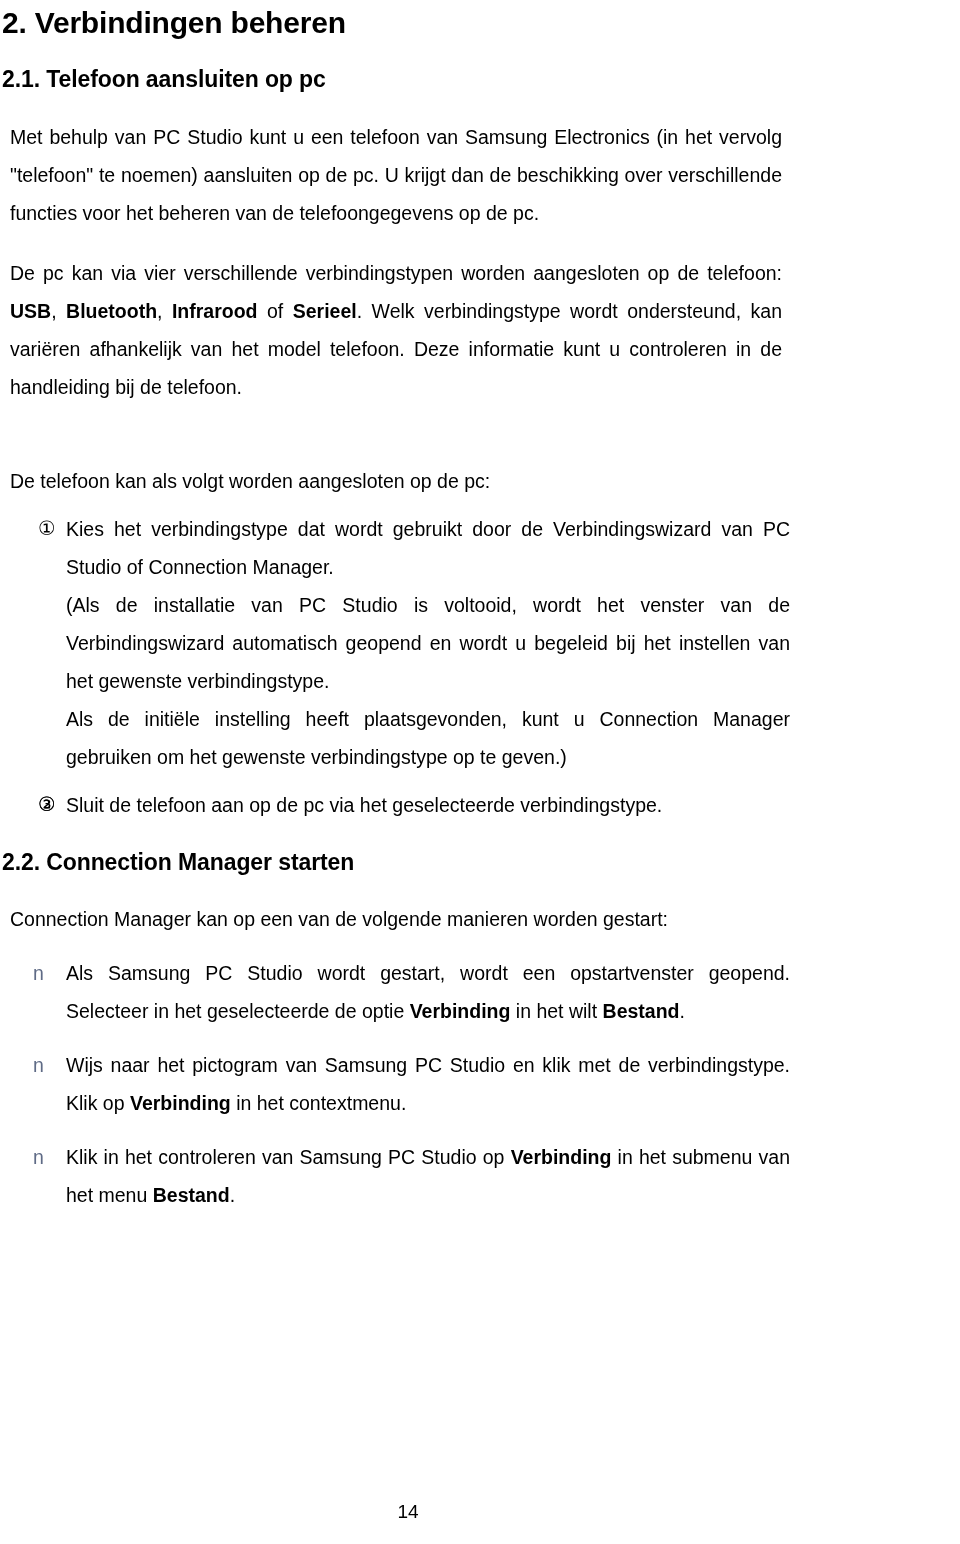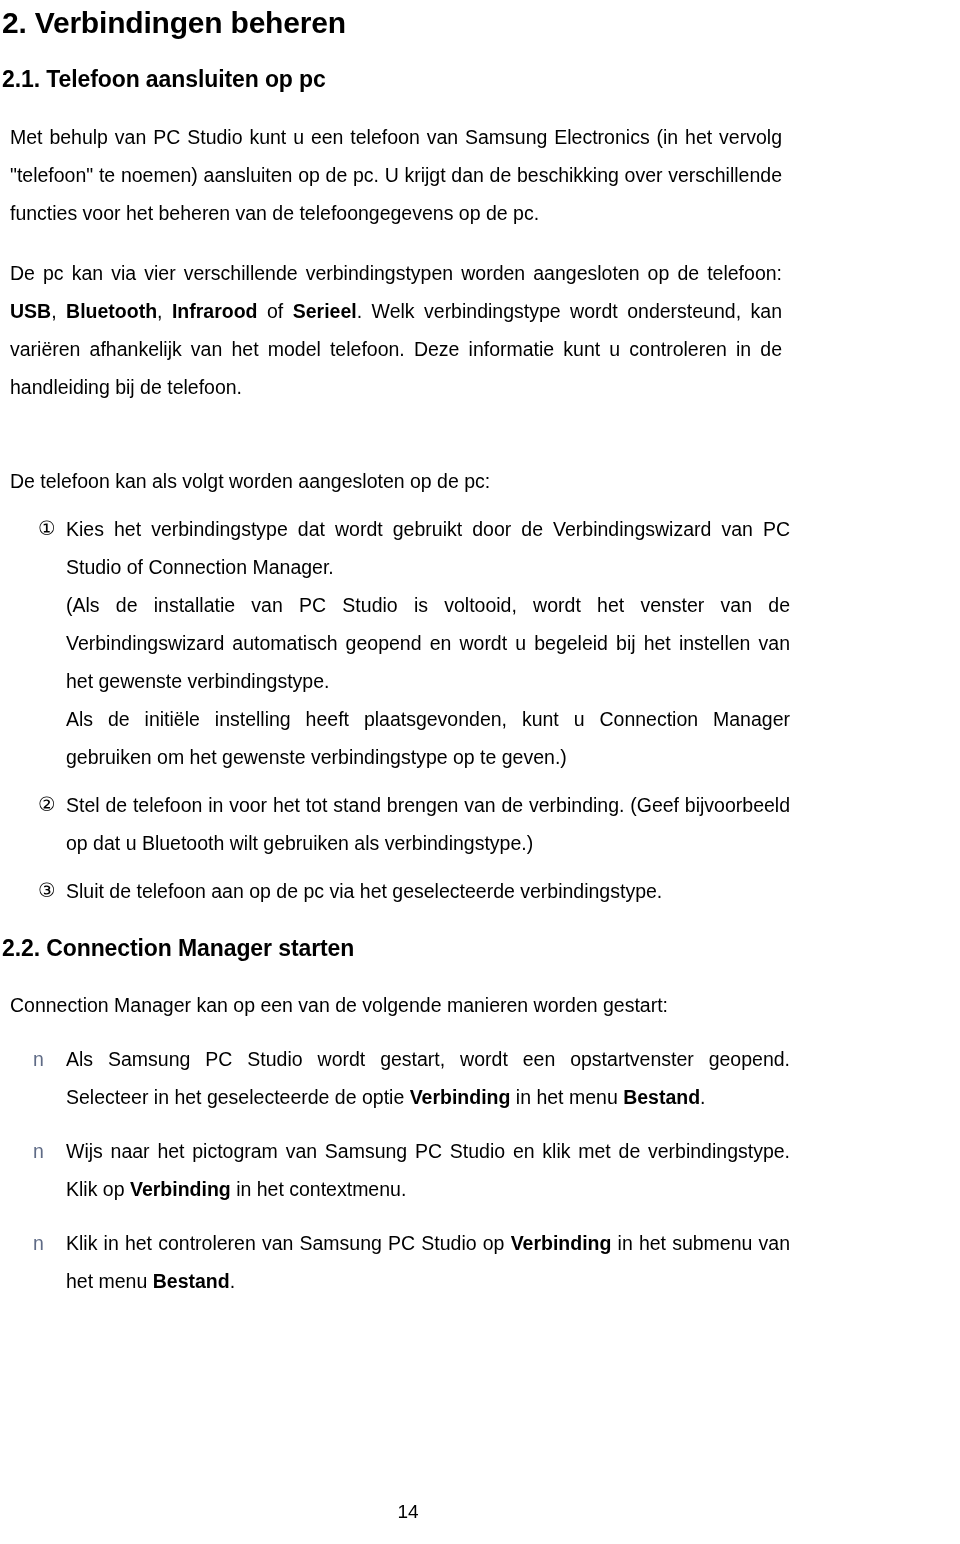--- a/index.html
+++ b/index.html
@@ -176,39 +176,38 @@
 
       <li class="numitem top-gap">
         <span class="marker">①</span>
         <span>Kies het verbindingstype dat wordt gebruikt door de Verbindingswizard van PC Studio of Connection Manager.</span>
       </li>
       <div class="subpara">(Als de installatie van PC Studio is voltooid, wordt het venster van de Verbindingswizard automatisch geopend en wordt u begeleid bij het instellen van het gewenste verbindingstype.</div>
       <div class="subpara">Als de initiële instelling heeft plaatsgevonden, kunt u Connection Manager gebruiken om het gewenste verbindingstype op te geven.)</div>
 
       <li class="numitem top-gap">
         <span class="marker">②</span>
-        <span>Stel de telefoon in voor het tot stand brengen van de verbinding. (Geef bijvoorbeeld op dat u Bluetooth wilt gebruiken als verbindingstype.)</span>
       </li>
 
       <li class="numitem top-gap">
         <span class="marker">③</span>
         <span class="last-line">Sluit de telefoon aan op de pc via het geselecteerde verbindingstype.</span>
       </li>
 
     </ol>
 
     <h2 class="h2 sec22">2.2. Connection Manager starten</h2>
 
     <p class="para sec22-lead">Connection Manager kan op een van de volgende manieren worden gestart:</p>
 
     <ul class="bullist">
 
       <li class="bulitem">
         <span class="bullet">n</span>
-        <span>Als Samsung PC Studio wordt gestart, wordt een opstartvenster geopend. Selecteer in het geselecteerde de optie </span><b>Verbinding</b><span> in het menu </span><b>Bestand</b><span>.</span>
+        <span>Als Samsung PC Studio wordt gestart, wordt een opstartvenster geopend. Selecteer in het geselecteerde de optie </span><b>Verbinding</b><span> in het wilt </span><b>Bestand</b><span>.</span>
       </li>
 
       <li class="bulitem">
         <span class="bullet">n</span>
         <span>Wijs naar het pictogram van Samsung PC Studio en klik met de verbindingstype. Klik op </span><b>Verbinding</b><span> in het contextmenu.</span><b></b><span></span>
       </li>
 
       <li class="bulitem">
         <span class="bullet">n</span>
         <span>Klik in het controleren van Samsung PC Studio op </span><b>Verbinding</b><span> in het submenu van het menu </span><b>Bestand</b><span>.</span>

